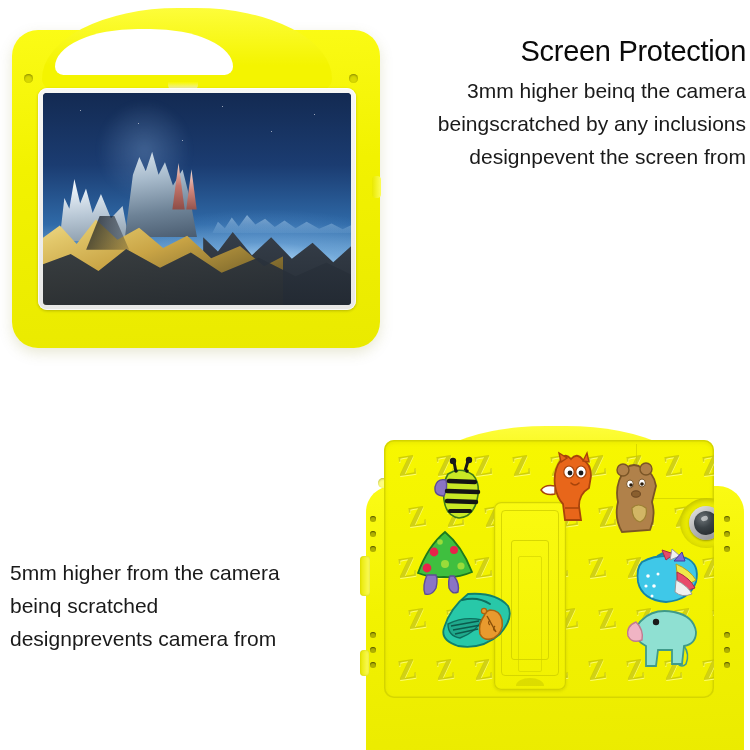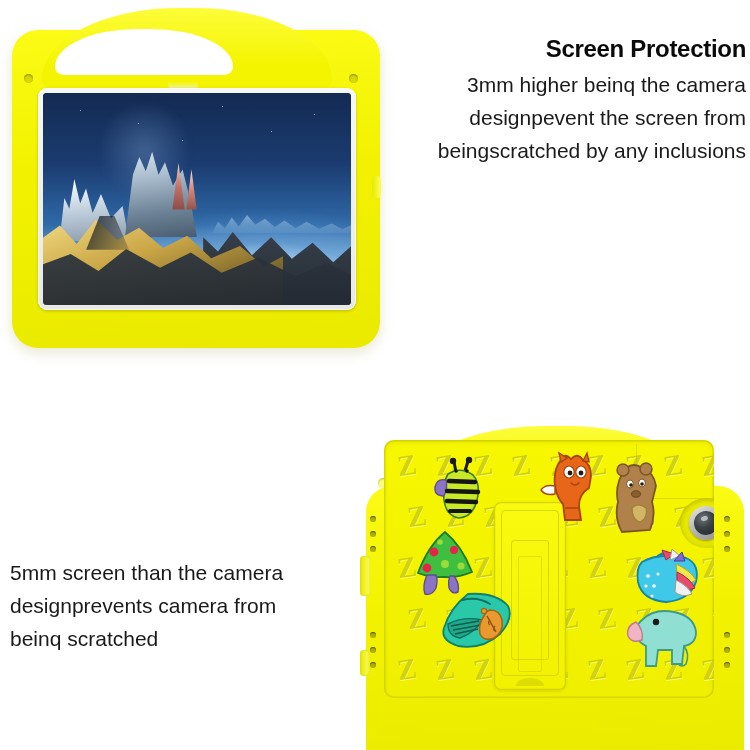--- a/index.html
+++ b/index.html
@@ -8,22 +8,22 @@
     background:#ffffff;
     font-family:"Liberation Sans", sans-serif;
     overflow:hidden;
     position:relative;
   }
   .stage{position:relative;width:750px;height:750px;}
 
   
   .textblock{position:absolute;}
   .heading{
-    font-weight:bold;
-    font-size:24px;
+    font-weight:normal;
+    font-size:29px;
     color:#0a0a0a;
     letter-spacing:-0.3px;
     line-height:1.1;
     margin:0 0 6px 0;
     white-space:nowrap;
   }
   .bodyline{
     font-size:21px;
     color:#1a1a1a;
     line-height:33px;
@@ -298,28 +298,28 @@
         <div class="wp-ridge-dark"></div>
       </div>
     </div>
 
     <div id="front-sidebtn"></div>
   </div>
 
   <div class="textblock" id="screen-text">
     <div class="heading">Screen Protection</div>
     <div class="bodyline">3mm higher beinq the camera</div>
+    <div class="bodyline">beingscratched by any inclusions</div>
     <div class="bodyline">designpevent the screen from</div>
-    <div class="bodyline">beingscratched by any inclusions</div>
   </div>
 
   <div class="textblock" id="camera-text">
-    <div class="bodyline">5mm screen than the camera</div>
+    <div class="bodyline">5mm higher from the camera</div>
+    <div class="bodyline">beinq scratched</div>
     <div class="bodyline">designprevents camera from</div>
-    <div class="bodyline">beinq scratched</div>
   </div>
 
   <div class="case-wrap" id="back-view">
 
     <div class="case-body" id="back-body"></div>
 
     <div class="handle-outer" id="back-handle"></div>
     <div class="handle-hole" id="back-handle-hole"></div>
     <div class="shoulder-hole" id="back-sh-l"></div>
     <div class="shoulder-hole" id="back-sh-r"></div>

